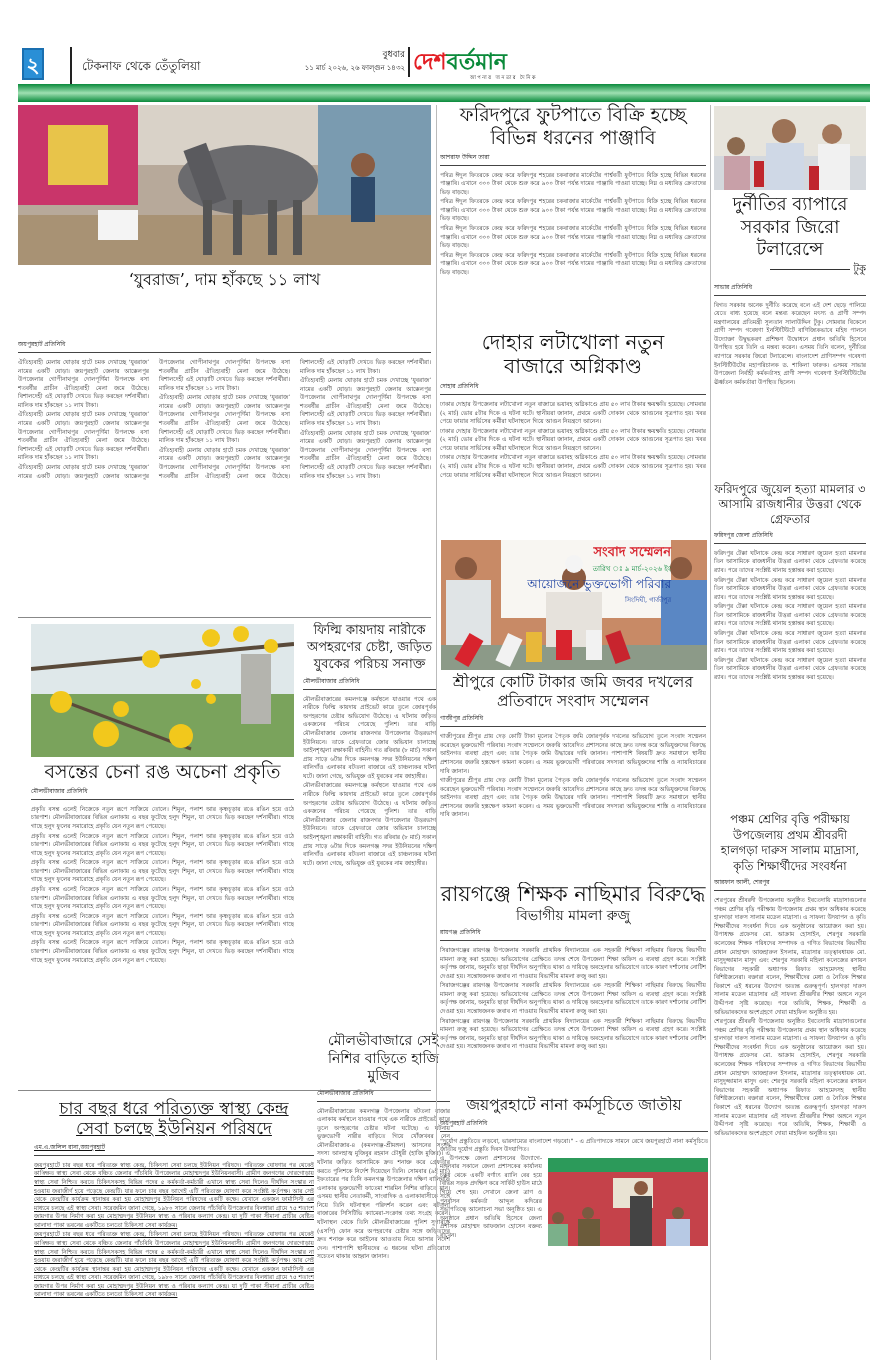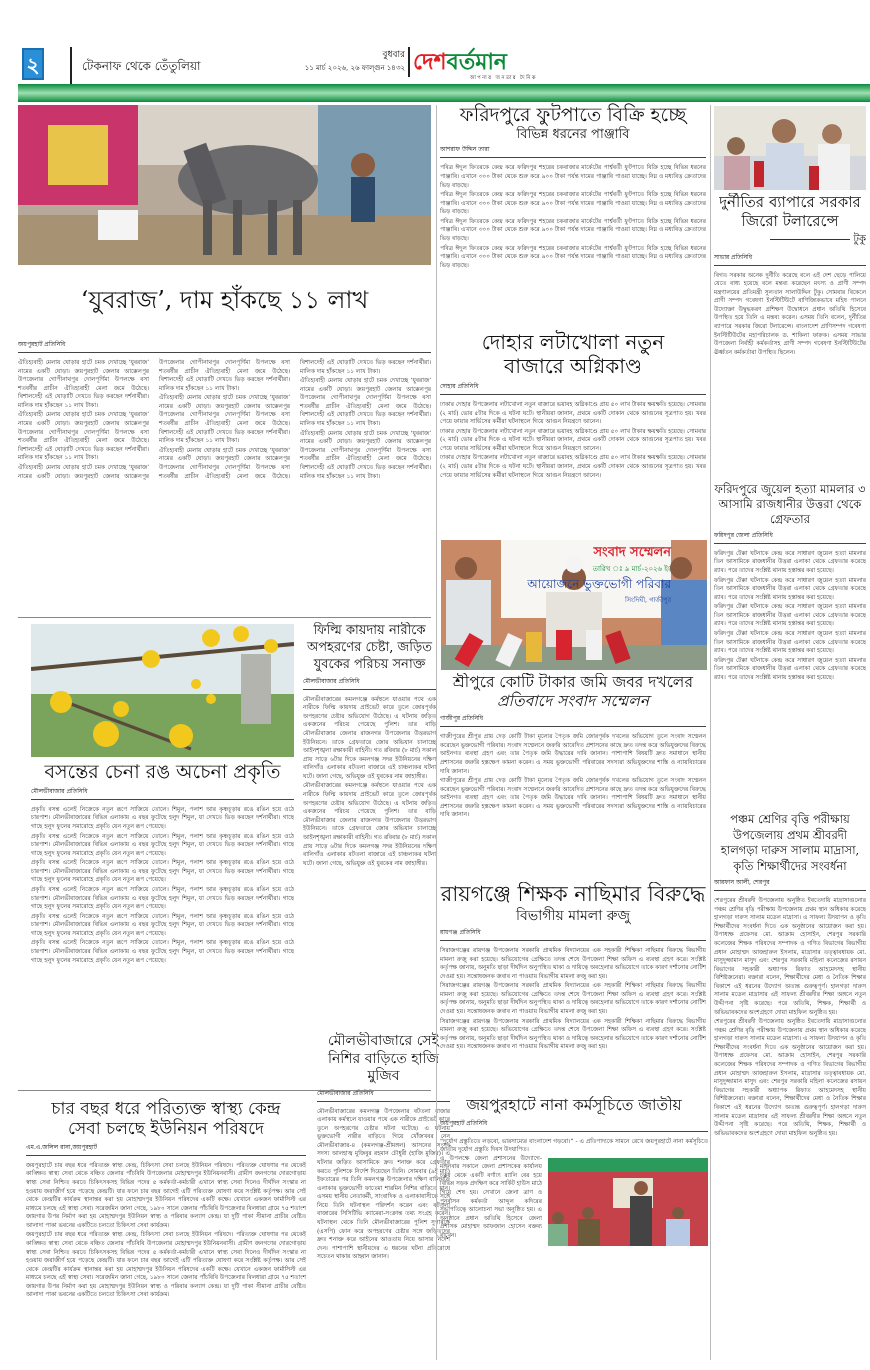--- a/index.html
+++ b/index.html
@@ -61,38 +61,38 @@
     <rect x="185" y="95" width="9" height="55" fill="#555"></rect>
     <rect x="215" y="95" width="9" height="55" fill="#555"></rect>
     <rect x="250" y="95" width="9" height="55" fill="#555"></rect>
     <rect x="275" y="95" width="9" height="55" fill="#555"></rect>
     <circle cx="345" cy="60" r="12" fill="#8a5c42"></circle>
     <rect x="333" y="72" width="24" height="45" fill="#2e4a6b"></rect>
     <rect x="80" y="105" width="40" height="30" fill="#f4f4f4"></rect>
   </svg>
 </div>
 <div class="block" style="left:18px; top:270px; width:413px; height:60px;">
-  <div class="hl" style="font-size:24px;margin-top:16px;">‘যুবরাজ’, দাম হাঁকছে ১১ লাখ</div>
+  <div class="hl" style="font-size:16px;">‘যুবরাজ’, দাম হাঁকছে ১১ লাখ</div>
 </div>
 <div class="block" style="left:18px; top:336px; width:413px; height:275px;">
   <div class="byline">জয়পুরহাট প্রতিনিধি</div>
   <div class="body" style="column-count:3; column-gap:10px;">
     <p>ঐতিহ্যবাহী মেলায় ঘোড়ার হাটে চমক দেখাচ্ছে ‘যুবরাজ’ নামের একটি ঘোড়া। জয়পুরহাট জেলার আক্কেলপুর উপজেলার গোপীনাথপুর দোলপূর্ণিমা উপলক্ষে বসা শতবর্ষীর প্রাচীন ঐতিহ্যবাহী মেলা জমে উঠেছে। বিশালদেহী এই ঘোড়াটি দেখতে ভিড় করছেন দর্শনার্থীরা। মালিক দাম হাঁকছেন ১১ লাখ টাকা।</p>
     <p>ঐতিহ্যবাহী মেলায় ঘোড়ার হাটে চমক দেখাচ্ছে ‘যুবরাজ’ নামের একটি ঘোড়া। জয়পুরহাট জেলার আক্কেলপুর উপজেলার গোপীনাথপুর দোলপূর্ণিমা উপলক্ষে বসা শতবর্ষীর প্রাচীন ঐতিহ্যবাহী মেলা জমে উঠেছে। বিশালদেহী এই ঘোড়াটি দেখতে ভিড় করছেন দর্শনার্থীরা। মালিক দাম হাঁকছেন ১১ লাখ টাকা।</p>
     <p>ঐতিহ্যবাহী মেলায় ঘোড়ার হাটে চমক দেখাচ্ছে ‘যুবরাজ’ নামের একটি ঘোড়া। জয়পুরহাট জেলার আক্কেলপুর উপজেলার গোপীনাথপুর দোলপূর্ণিমা উপলক্ষে বসা শতবর্ষীর প্রাচীন ঐতিহ্যবাহী মেলা জমে উঠেছে। বিশালদেহী এই ঘোড়াটি দেখতে ভিড় করছেন দর্শনার্থীরা। মালিক দাম হাঁকছেন ১১ লাখ টাকা।</p>
     <p>ঐতিহ্যবাহী মেলায় ঘোড়ার হাটে চমক দেখাচ্ছে ‘যুবরাজ’ নামের একটি ঘোড়া। জয়পুরহাট জেলার আক্কেলপুর উপজেলার গোপীনাথপুর দোলপূর্ণিমা উপলক্ষে বসা শতবর্ষীর প্রাচীন ঐতিহ্যবাহী মেলা জমে উঠেছে। বিশালদেহী এই ঘোড়াটি দেখতে ভিড় করছেন দর্শনার্থীরা। মালিক দাম হাঁকছেন ১১ লাখ টাকা।</p>
     <p>ঐতিহ্যবাহী মেলায় ঘোড়ার হাটে চমক দেখাচ্ছে ‘যুবরাজ’ নামের একটি ঘোড়া। জয়পুরহাট জেলার আক্কেলপুর উপজেলার গোপীনাথপুর দোলপূর্ণিমা উপলক্ষে বসা শতবর্ষীর প্রাচীন ঐতিহ্যবাহী মেলা জমে উঠেছে। বিশালদেহী এই ঘোড়াটি দেখতে ভিড় করছেন দর্শনার্থীরা। মালিক দাম হাঁকছেন ১১ লাখ টাকা।</p>
     <p>ঐতিহ্যবাহী মেলায় ঘোড়ার হাটে চমক দেখাচ্ছে ‘যুবরাজ’ নামের একটি ঘোড়া। জয়পুরহাট জেলার আক্কেলপুর উপজেলার গোপীনাথপুর দোলপূর্ণিমা উপলক্ষে বসা শতবর্ষীর প্রাচীন ঐতিহ্যবাহী মেলা জমে উঠেছে। বিশালদেহী এই ঘোড়াটি দেখতে ভিড় করছেন দর্শনার্থীরা। মালিক দাম হাঁকছেন ১১ লাখ টাকা।</p>
     <p>ঐতিহ্যবাহী মেলায় ঘোড়ার হাটে চমক দেখাচ্ছে ‘যুবরাজ’ নামের একটি ঘোড়া। জয়পুরহাট জেলার আক্কেলপুর উপজেলার গোপীনাথপুর দোলপূর্ণিমা উপলক্ষে বসা শতবর্ষীর প্রাচীন ঐতিহ্যবাহী মেলা জমে উঠেছে। বিশালদেহী এই ঘোড়াটি দেখতে ভিড় করছেন দর্শনার্থীরা। মালিক দাম হাঁকছেন ১১ লাখ টাকা।</p>
   </div>
 </div>
 
 <div class="block" style="left:440px; top:103px; width:266px; height:225px;">
   <div class="hl" style="font-size:19px;">ফরিদপুরে ফুটপাতে বিক্রি হচ্ছে</div>
-  <div class="hl" style="font-size:13px;">বিভিন্ন ধরনের পাঞ্জাবি</div>
+  <div class="hl" style="font-size:19px;">বিভিন্ন ধরনের পাঞ্জাবি</div>
   <div class="byline">আশরাফ উদ্দিন তারা</div>
   <div class="body">
     <p>পবিত্র ঈদুল ফিতরকে কেন্দ্র করে ফরিদপুর শহরের চকবাজার মার্কেটের পার্শ্ববর্তী ফুটপাতে বিক্রি হচ্ছে বিভিন্ন ধরনের পাঞ্জাবি। এখানে ৩০০ টাকা থেকে শুরু করে ৯০০ টাকা পর্যন্ত দামের পাঞ্জাবি পাওয়া যাচ্ছে। নিম্ন ও মধ্যবিত্ত ক্রেতাদের ভিড় বাড়ছে।</p>
     <p>পবিত্র ঈদুল ফিতরকে কেন্দ্র করে ফরিদপুর শহরের চকবাজার মার্কেটের পার্শ্ববর্তী ফুটপাতে বিক্রি হচ্ছে বিভিন্ন ধরনের পাঞ্জাবি। এখানে ৩০০ টাকা থেকে শুরু করে ৯০০ টাকা পর্যন্ত দামের পাঞ্জাবি পাওয়া যাচ্ছে। নিম্ন ও মধ্যবিত্ত ক্রেতাদের ভিড় বাড়ছে।</p>
     <p>পবিত্র ঈদুল ফিতরকে কেন্দ্র করে ফরিদপুর শহরের চকবাজার মার্কেটের পার্শ্ববর্তী ফুটপাতে বিক্রি হচ্ছে বিভিন্ন ধরনের পাঞ্জাবি। এখানে ৩০০ টাকা থেকে শুরু করে ৯০০ টাকা পর্যন্ত দামের পাঞ্জাবি পাওয়া যাচ্ছে। নিম্ন ও মধ্যবিত্ত ক্রেতাদের ভিড় বাড়ছে।</p>
     <p>পবিত্র ঈদুল ফিতরকে কেন্দ্র করে ফরিদপুর শহরের চকবাজার মার্কেটের পার্শ্ববর্তী ফুটপাতে বিক্রি হচ্ছে বিভিন্ন ধরনের পাঞ্জাবি। এখানে ৩০০ টাকা থেকে শুরু করে ৯০০ টাকা পর্যন্ত দামের পাঞ্জাবি পাওয়া যাচ্ছে। নিম্ন ও মধ্যবিত্ত ক্রেতাদের ভিড় বাড়ছে।</p>
   </div>
 </div>
 
 <div class="photo" style="left:714px; top:106px; width:152px; height:84px;">
@@ -103,21 +103,21 @@
     <rect x="52" y="37" width="38" height="47" fill="#cfd8e6"></rect>
     <circle cx="118" cy="28" r="10" fill="#a4785c"></circle>
     <rect x="104" y="38" width="32" height="46" fill="#f1f1f1"></rect>
     <circle cx="22" cy="40" r="9" fill="#8c6a4f"></circle>
     <rect x="10" y="50" width="26" height="34" fill="#c8a0a8"></rect>
     <rect x="40" y="55" width="10" height="26" fill="#c0262d"></rect>
     <rect x="95" y="60" width="10" height="24" fill="#c0262d"></rect>
   </svg>
 </div>
 <div class="block" style="left:714px; top:193px; width:152px; height:218px;">
-  <div class="hl" style="font-size:15px; line-height:1.25;">দুর্নীতির ব্যাপারে সরকার জিরো টলারেন্সে</div>
+  <div class="hl" style="font-size:18px; line-height:1.25;">দুর্নীতির ব্যাপারে সরকার জিরো টলারেন্সে</div>
   <div style="text-align:right; font-size:10px; font-family:'DejaVu Serif', serif; border-bottom:1px solid #fff;">
     <span style="display:inline-block; width:80px; border-top:1px solid #333; vertical-align:middle; margin-right:4px;"></span><span>টুকু</span>
   </div>
   <div class="byline">সাভার প্রতিনিধি</div>
   <div class="body">বিগত সরকার অনেক দুর্নীতি করেছে বলে এই দেশ ছেড়ে পালিয়ে যেতে বাধ্য হয়েছে বলে মন্তব্য করেছেন মৎস্য ও প্রাণী সম্পদ মন্ত্রণালয়ের প্রতিমন্ত্রী সুলতান সালাউদ্দিন টুকু। সোমবার বিকেলে প্রাণী সম্পদ গবেষণা ইনস্টিটিউটে বাণিজ্যিকভাবে মহিষ পালনে উদ্যোক্তা উদ্বুদ্ধকরণ প্রশিক্ষণ উদ্বোধনে প্রধান অতিথি হিসেবে উপস্থিত হয়ে তিনি এ মন্তব্য করেন। এসময় তিনি বলেন, দুর্নীতির ব্যাপারে সরকার জিরো টলারেন্সে। বাংলাদেশ প্রাণিসম্পদ গবেষণা ইনস্টিটিউটের মহাপরিচালক ড. শাকিলা ফারুক। এসময় সাভার উপজেলা নির্বাহী কর্মকর্তাসহ প্রাণী সম্পদ গবেষণা ইনস্টিটিউটের ঊর্ধ্বতন কর্মকর্তারা উপস্থিত ছিলেন।</div>
 </div>
 
 <div class="block" style="left:440px; top:330px; width:266px; height:205px;">
   <div class="hl" style="font-size:20px;">দোহার লটাখোলা নতুন</div>
   <div class="hl" style="font-size:20px;">বাজারে অগ্নিকাণ্ড</div>
@@ -162,21 +162,21 @@
   </svg>
   <div style="position:absolute; left:60px; top:2px; width:170px; text-align:right;">
     <div style="font-size:13px; color:#d8242e; font-weight:bold; font-family:'DejaVu Serif', serif;">সংবাদ সম্মেলন</div>
     <div style="font-size:7px; color:#0a8a3c;padding-left:36px;">তারিখ ঃ ৯ মার্চ-২০২৬ ইং</div>
     <div style="font-size:12px; color:#1a3fa0;">আয়োজনে ভুক্তভোগী পরিবার</div>
     <div style="font-size:6.5px; color:#1a3fa0;">সিংদিঘী, গাজীপুর</div>
   </div>
 </div>
 <div class="block" style="left:440px; top:673px; width:266px; height:192px;">
   <div class="hl" style="font-size:15.5px;">শ্রীপুরে কোটি টাকার জমি জবর দখলের</div>
-  <div class="hl" style="font-size:15.5px;font-style:italic;">প্রতিবাদে সংবাদ সম্মেলন</div>
+  <div class="hl" style="font-size:15.5px;">প্রতিবাদে সংবাদ সম্মেলন</div>
   <div class="byline">গাজীপুর প্রতিনিধি</div>
   <div class="body">
     <p>গাজীপুরের শ্রীপুর প্রায় দেড় কোটি টাকা মূল্যের পৈতৃক জমি জোরপূর্বক দখলের অভিযোগ তুলে সংবাদ সম্মেলন করেছেন ভুক্তভোগী পরিবার। সংবাদ সম্মেলনে জরুরি আবেদিত প্রশাসনের কাছে দ্রুত তদন্ত করে অভিযুক্তদের বিরুদ্ধে আইনগত ব্যবস্থা গ্রহণ এবং তার পৈতৃক জমি উদ্ধারের দাবি জানান। পাশাপাশি বিষয়টি দ্রুত সমাধানে স্থানীয় প্রশাসনের জরুরি হস্তক্ষেপ কামনা করেন। এ সময় ভুক্তভোগী পরিবারের সদস্যরা অভিযুক্তদের শাস্তি ও ন্যায়বিচারের দাবি জানান।</p>
     <p>গাজীপুরের শ্রীপুর প্রায় দেড় কোটি টাকা মূল্যের পৈতৃক জমি জোরপূর্বক দখলের অভিযোগ তুলে সংবাদ সম্মেলন করেছেন ভুক্তভোগী পরিবার। সংবাদ সম্মেলনে জরুরি আবেদিত প্রশাসনের কাছে দ্রুত তদন্ত করে অভিযুক্তদের বিরুদ্ধে আইনগত ব্যবস্থা গ্রহণ এবং তার পৈতৃক জমি উদ্ধারের দাবি জানান। পাশাপাশি বিষয়টি দ্রুত সমাধানে স্থানীয় প্রশাসনের জরুরি হস্তক্ষেপ কামনা করেন। এ সময় ভুক্তভোগী পরিবারের সদস্যরা অভিযুক্তদের শাস্তি ও ন্যায়বিচারের দাবি জানান।</p>
   </div>
 </div>
 
 <div class="photo" style="left:31px; top:624px; width:263px; height:133px;">
   <svg width="263" height="133" viewBox="0 0 263 133">
     <rect width="263" height="133" fill="#dfe8ea"></rect>
@@ -237,21 +237,21 @@
 
 <div class="block" style="left:714px; top:812px; width:152px; height:550px;">
   <div class="hl" style="font-size:11.5px; line-height:1.35;">পঞ্চম শ্রেণির বৃত্তি পরীক্ষায় উপজেলায় প্রথম শ্রীবরদী হালগড়া দারুস সালাম মাদ্রাসা, কৃতি শিক্ষার্থীদের সংবর্ধনা</div>
   <div class="byline">আরফান আলী, শেরপুর</div>
   <div class="body">
     <p>শেরপুরের শ্রীবরদী উপজেলায় অনুষ্ঠিত ইবতেদায়ি মাদ্রাসাগুলোর পঞ্চম শ্রেণির বৃত্তি পরীক্ষায় উপজেলায় প্রথম স্থান অধিকার করেছে হালগড়া দারুস সালাম মডেল মাদ্রাসা। এ সাফল্য উদযাপন ও কৃতি শিক্ষার্থীদের সংবর্ধনা দিতে এক অনুষ্ঠানের আয়োজন করা হয়। উপাধ্যক্ষ প্রফেসর মো. আক্রাম হোসাইন, শেরপুর সরকারি কলেজের শিক্ষক পরিষদের সম্পাদক ও গণিত বিভাগের বিভাগীয় প্রধান মোহাম্মদ আজহারুল ইসলাম, মাদ্রাসার তত্ত্বাবধায়ক মো. মাসুদুজ্জামান মাসুদ এবং শেরপুর সরকারি মহিলা কলেজের রসায়ন বিভাগের সহকারী অধ্যাপক রিফাত আহমেদসহ স্থানীয় বিশিষ্টজনেরা। বক্তারা বলেন, শিক্ষার্থীদের মেধা ও নৈতিক শিক্ষার বিকাশে এই ধরনের উদ্যোগ অত্যন্ত গুরুত্বপূর্ণ। হালগড়া দারুস সালাম মডেল মাদ্রাসার এই সাফল্য শ্রীবরদীর শিক্ষা অঙ্গনে নতুন উদ্দীপনা সৃষ্টি করেছে। পরে অতিথি, শিক্ষক, শিক্ষার্থী ও অভিভাবকদের অংশগ্রহণে দোয়া মাহফিল অনুষ্ঠিত হয়।</p>
     <p>শেরপুরের শ্রীবরদী উপজেলায় অনুষ্ঠিত ইবতেদায়ি মাদ্রাসাগুলোর পঞ্চম শ্রেণির বৃত্তি পরীক্ষায় উপজেলায় প্রথম স্থান অধিকার করেছে হালগড়া দারুস সালাম মডেল মাদ্রাসা। এ সাফল্য উদযাপন ও কৃতি শিক্ষার্থীদের সংবর্ধনা দিতে এক অনুষ্ঠানের আয়োজন করা হয়। উপাধ্যক্ষ প্রফেসর মো. আক্রাম হোসাইন, শেরপুর সরকারি কলেজের শিক্ষক পরিষদের সম্পাদক ও গণিত বিভাগের বিভাগীয় প্রধান মোহাম্মদ আজহারুল ইসলাম, মাদ্রাসার তত্ত্বাবধায়ক মো. মাসুদুজ্জামান মাসুদ এবং শেরপুর সরকারি মহিলা কলেজের রসায়ন বিভাগের সহকারী অধ্যাপক রিফাত আহমেদসহ স্থানীয় বিশিষ্টজনেরা। বক্তারা বলেন, শিক্ষার্থীদের মেধা ও নৈতিক শিক্ষার বিকাশে এই ধরনের উদ্যোগ অত্যন্ত গুরুত্বপূর্ণ। হালগড়া দারুস সালাম মডেল মাদ্রাসার এই সাফল্য শ্রীবরদীর শিক্ষা অঙ্গনে নতুন উদ্দীপনা সৃষ্টি করেছে। পরে অতিথি, শিক্ষক, শিক্ষার্থী ও অভিভাবকদের অংশগ্রহণে দোয়া মাহফিল অনুষ্ঠিত হয়।</p>
   </div>
 </div>
 
-<div class="block" style="left:26px; top:1098px; width:280px; height:270px;">
+<div class="block" style="left:34px; top:1098px; width:280px; height:270px;text-decoration:underline;">
   <div class="hl" style="font-size:17px;">চার বছর ধরে পরিত্যক্ত স্বাস্থ্য কেন্দ্র</div>
   <div class="hl" style="font-size:17px;">সেবা চলছে ইউনিয়ন পরিষদে</div>
   <div class="byline">এম.এ.জলিল রানা,জয়পুরহাট</div>
   <div class="body">
     <p>জয়পুরহাটে চার বছর ধরে পরিত্যক্ত স্বাস্থ্য কেন্দ্র, চিকিৎসা সেবা চলছে ইউনিয়ন পরিষদে। পরিত্যক্ত ঘোষণার পর থেকেই কাঙ্ক্ষিত স্বাস্থ্য সেবা থেকে বঞ্চিত জেলার পাঁচবিবি উপজেলার মোহাম্মদপুর ইউনিয়নবাসী। গ্রামীণ জনগণের দোরগোড়ায় স্বাস্থ্য সেবা নিশ্চিত করতে চিকিৎসকসহ বিভিন্ন পদের ৫ কর্মকর্তা-কর্মচারী এখানে স্বাস্থ্য সেবা দিলেও দীর্ঘদিন সংস্কার না হওয়ায় জরাজীর্ণ হয়ে পড়েছে কেন্দ্রটি। যার ফলে চার বছর আগেই এটি পরিত্যক্ত ঘোষণা করে সংশ্লিষ্ট কর্তৃপক্ষ। আর সেই থেকে কেন্দ্রটির কার্যক্রম স্থানান্তর করা হয় মোহাম্মদপুর ইউনিয়ন পরিষদের একটি কক্ষে। যেখানে একজন ফার্মাসিস্ট এর মাধ্যমে চলছে এই স্বাস্থ্য সেবা। সরেজমিন জানা গেছে, ১৯৮০ সালে জেলার পাঁচবিবি উপজেলার বিলধারা গ্রামে ৭৫ শতাংশ জায়গার উপর নির্মাণ করা হয় মোহাম্মদপুর ইউনিয়ন স্বাস্থ্য ও পরিবার কল্যাণ কেন্দ্র। যা দুটি পাকা সীমানা প্রাচীর বেষ্টিত আলাদা পাকা ভবনের একটিতে চলতো চিকিৎসা সেবা কার্যক্রম।</p>
     <p>জয়পুরহাটে চার বছর ধরে পরিত্যক্ত স্বাস্থ্য কেন্দ্র, চিকিৎসা সেবা চলছে ইউনিয়ন পরিষদে। পরিত্যক্ত ঘোষণার পর থেকেই কাঙ্ক্ষিত স্বাস্থ্য সেবা থেকে বঞ্চিত জেলার পাঁচবিবি উপজেলার মোহাম্মদপুর ইউনিয়নবাসী। গ্রামীণ জনগণের দোরগোড়ায় স্বাস্থ্য সেবা নিশ্চিত করতে চিকিৎসকসহ বিভিন্ন পদের ৫ কর্মকর্তা-কর্মচারী এখানে স্বাস্থ্য সেবা দিলেও দীর্ঘদিন সংস্কার না হওয়ায় জরাজীর্ণ হয়ে পড়েছে কেন্দ্রটি। যার ফলে চার বছর আগেই এটি পরিত্যক্ত ঘোষণা করে সংশ্লিষ্ট কর্তৃপক্ষ। আর সেই থেকে কেন্দ্রটির কার্যক্রম স্থানান্তর করা হয় মোহাম্মদপুর ইউনিয়ন পরিষদের একটি কক্ষে। যেখানে একজন ফার্মাসিস্ট এর মাধ্যমে চলছে এই স্বাস্থ্য সেবা। সরেজমিন জানা গেছে, ১৯৮০ সালে জেলার পাঁচবিবি উপজেলার বিলধারা গ্রামে ৭৫ শতাংশ জায়গার উপর নির্মাণ করা হয় মোহাম্মদপুর ইউনিয়ন স্বাস্থ্য ও পরিবার কল্যাণ কেন্দ্র। যা দুটি পাকা সীমানা প্রাচীর বেষ্টিত আলাদা পাকা ভবনের একটিতে চলতো চিকিৎসা সেবা কার্যক্রম।</p>
   </div>
 </div>
 
 <div class="block" style="left:440px; top:1096px; width:268px; height:270px;">

